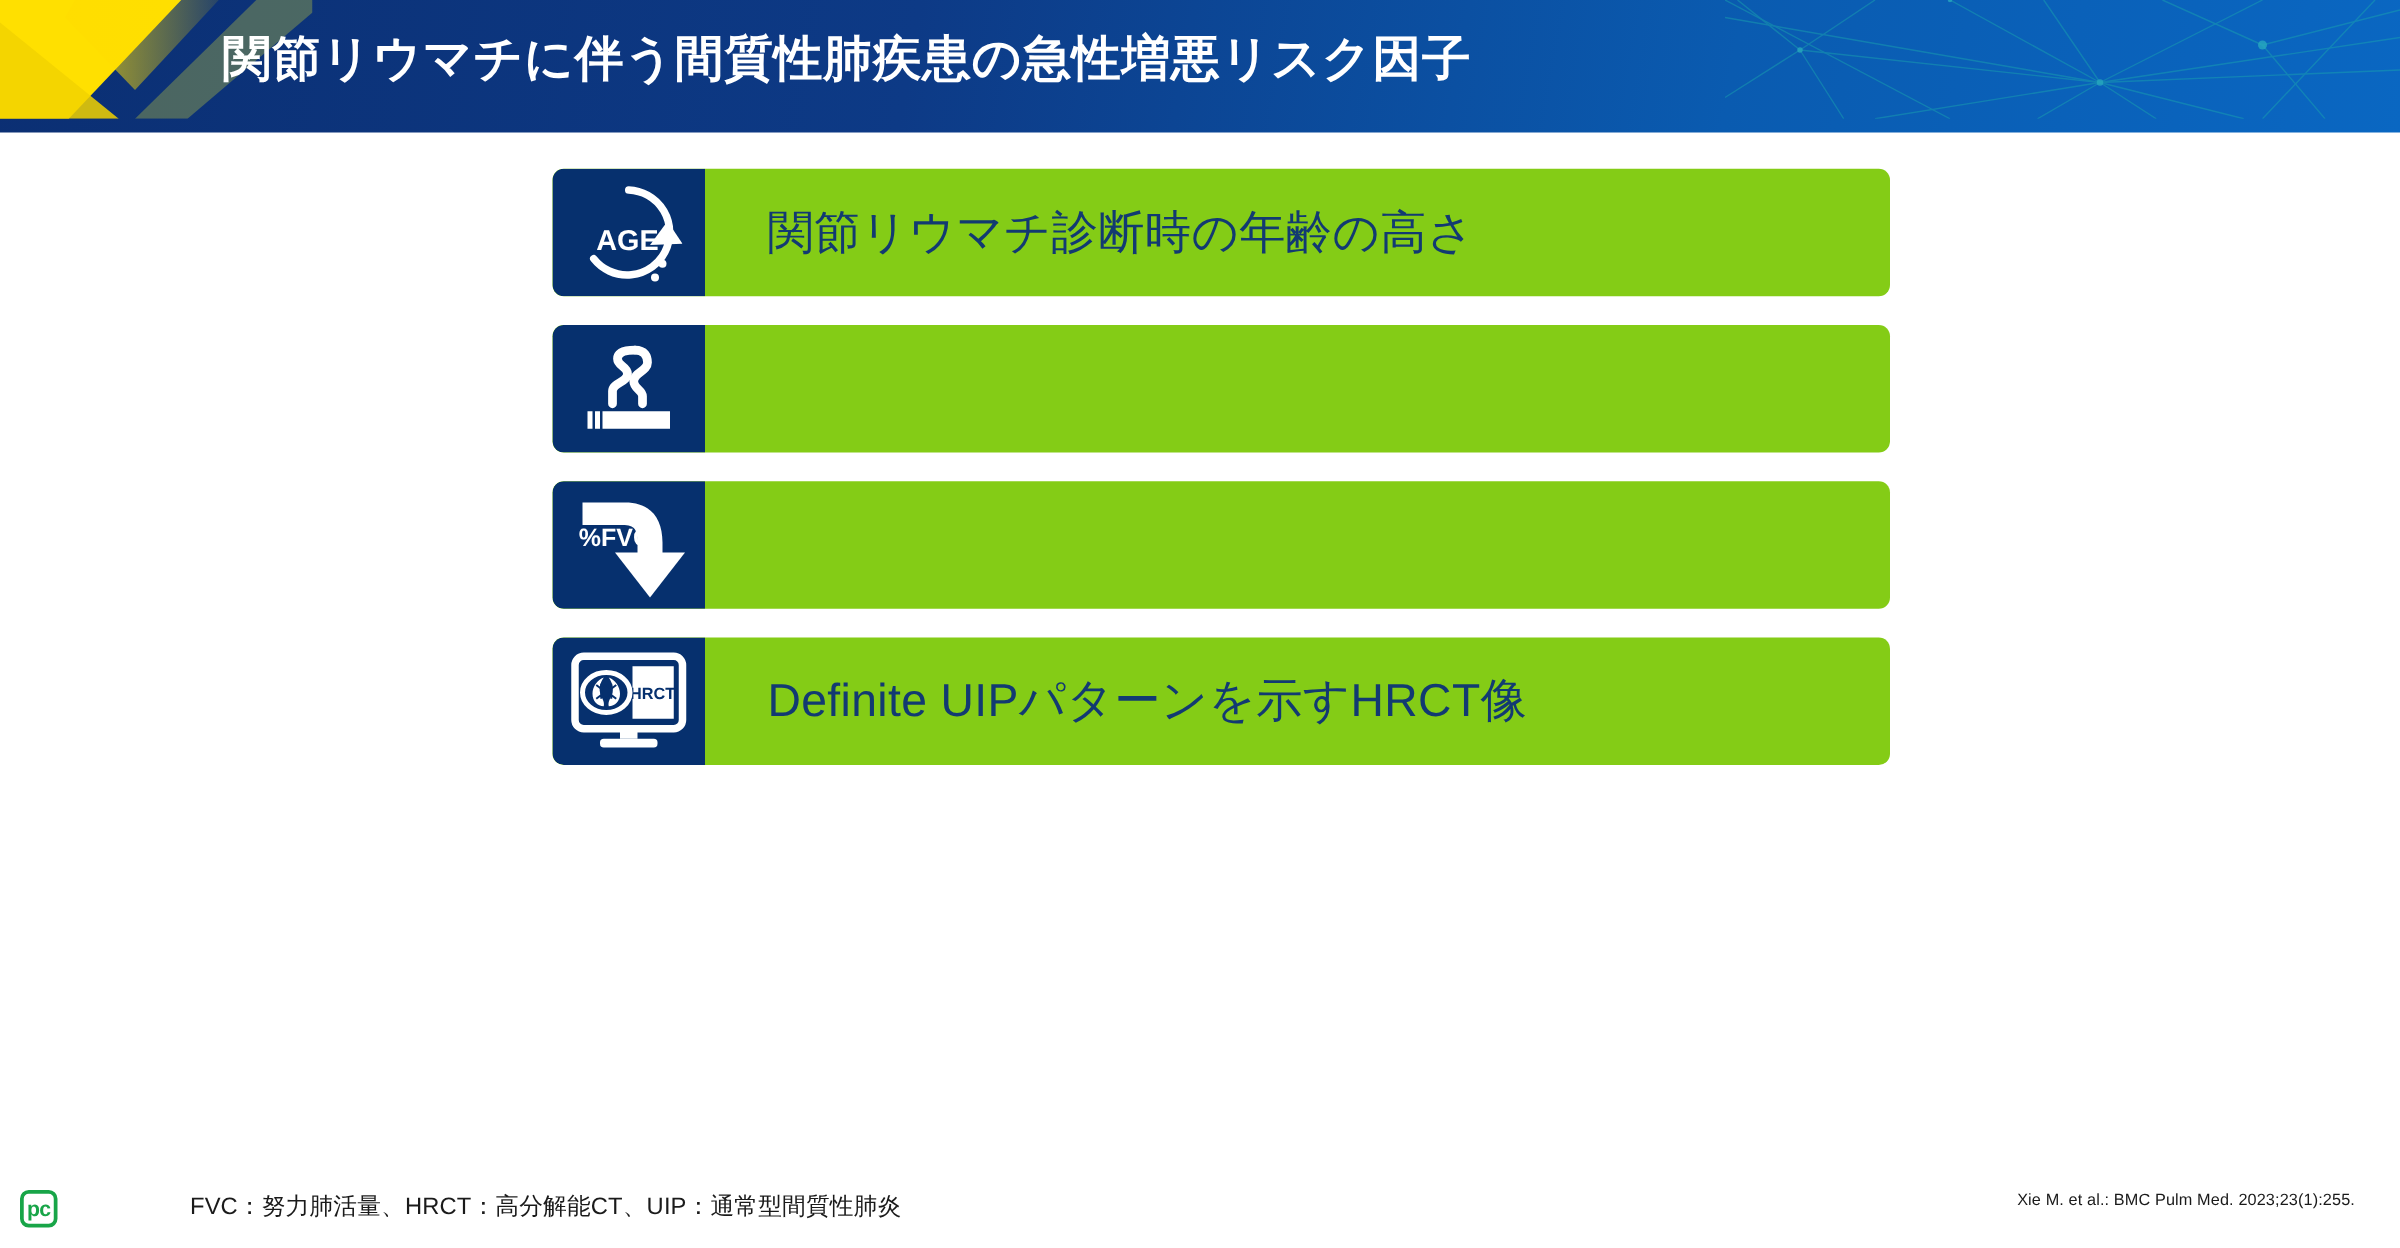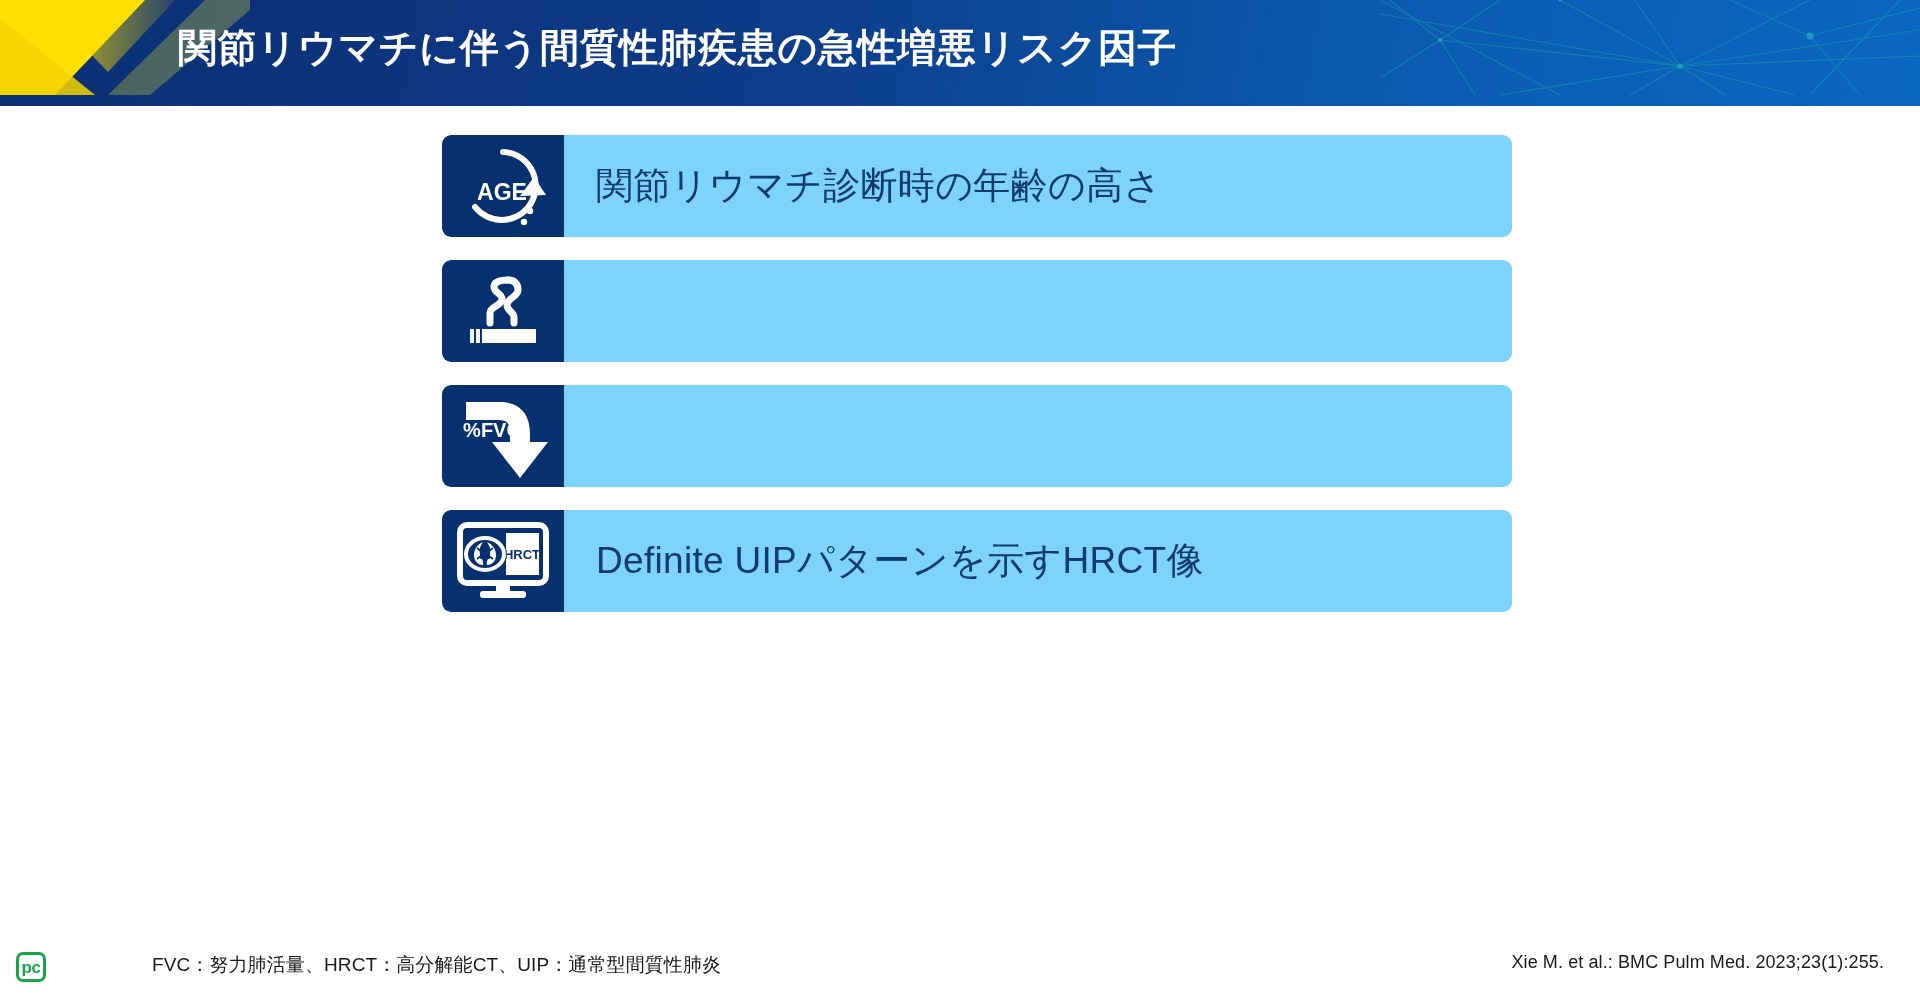--- a/index.html
+++ b/index.html
@@ -56,38 +56,38 @@
     top: 135px;
     width: 1070px;
   }
   .row {
     position: relative;
     height: 102px;
     margin-bottom: 23px;
     display: flex;
     align-items: stretch;
     border-radius: 9px;
-    background: #7dd3fc;
+    background: #84cc16;
     overflow: hidden;
   }
   .row-icon {
     flex: 0 0 122px;
     background: #06306e;
     display: flex;
     align-items: center;
     justify-content: center;
     border-top-left-radius: 9px;
     border-bottom-left-radius: 9px;
   }
   .row-icon svg { display: block; }
   .row-label {
     flex: 1 1 auto;
     display: flex;
     align-items: center;
-    padding-left: 32px;
+    padding-left: 50px;
     color: #123a72;
     font-size: 37px;
     font-weight: 500;
     letter-spacing: 0.3px;
     white-space: nowrap;
   }
 
   
   .footer-note {
     position: absolute;
@@ -95,21 +95,21 @@
     top: 952px;
     font-size: 19px;
     color: #1a1a1a;
     white-space: nowrap;
     letter-spacing: 0.1px;
   }
   .footer-ref {
     position: absolute;
     right: 36px;
     top: 952px;
-    font-size: 18px;
+    font-size: 13px;
     color: #1a1a1a;
     white-space: nowrap;
     letter-spacing: 0.1px;
   }
   .logo {
     position: absolute;
     left: 16px;
     top: 952px;
     width: 30px;
     height: 30px;

